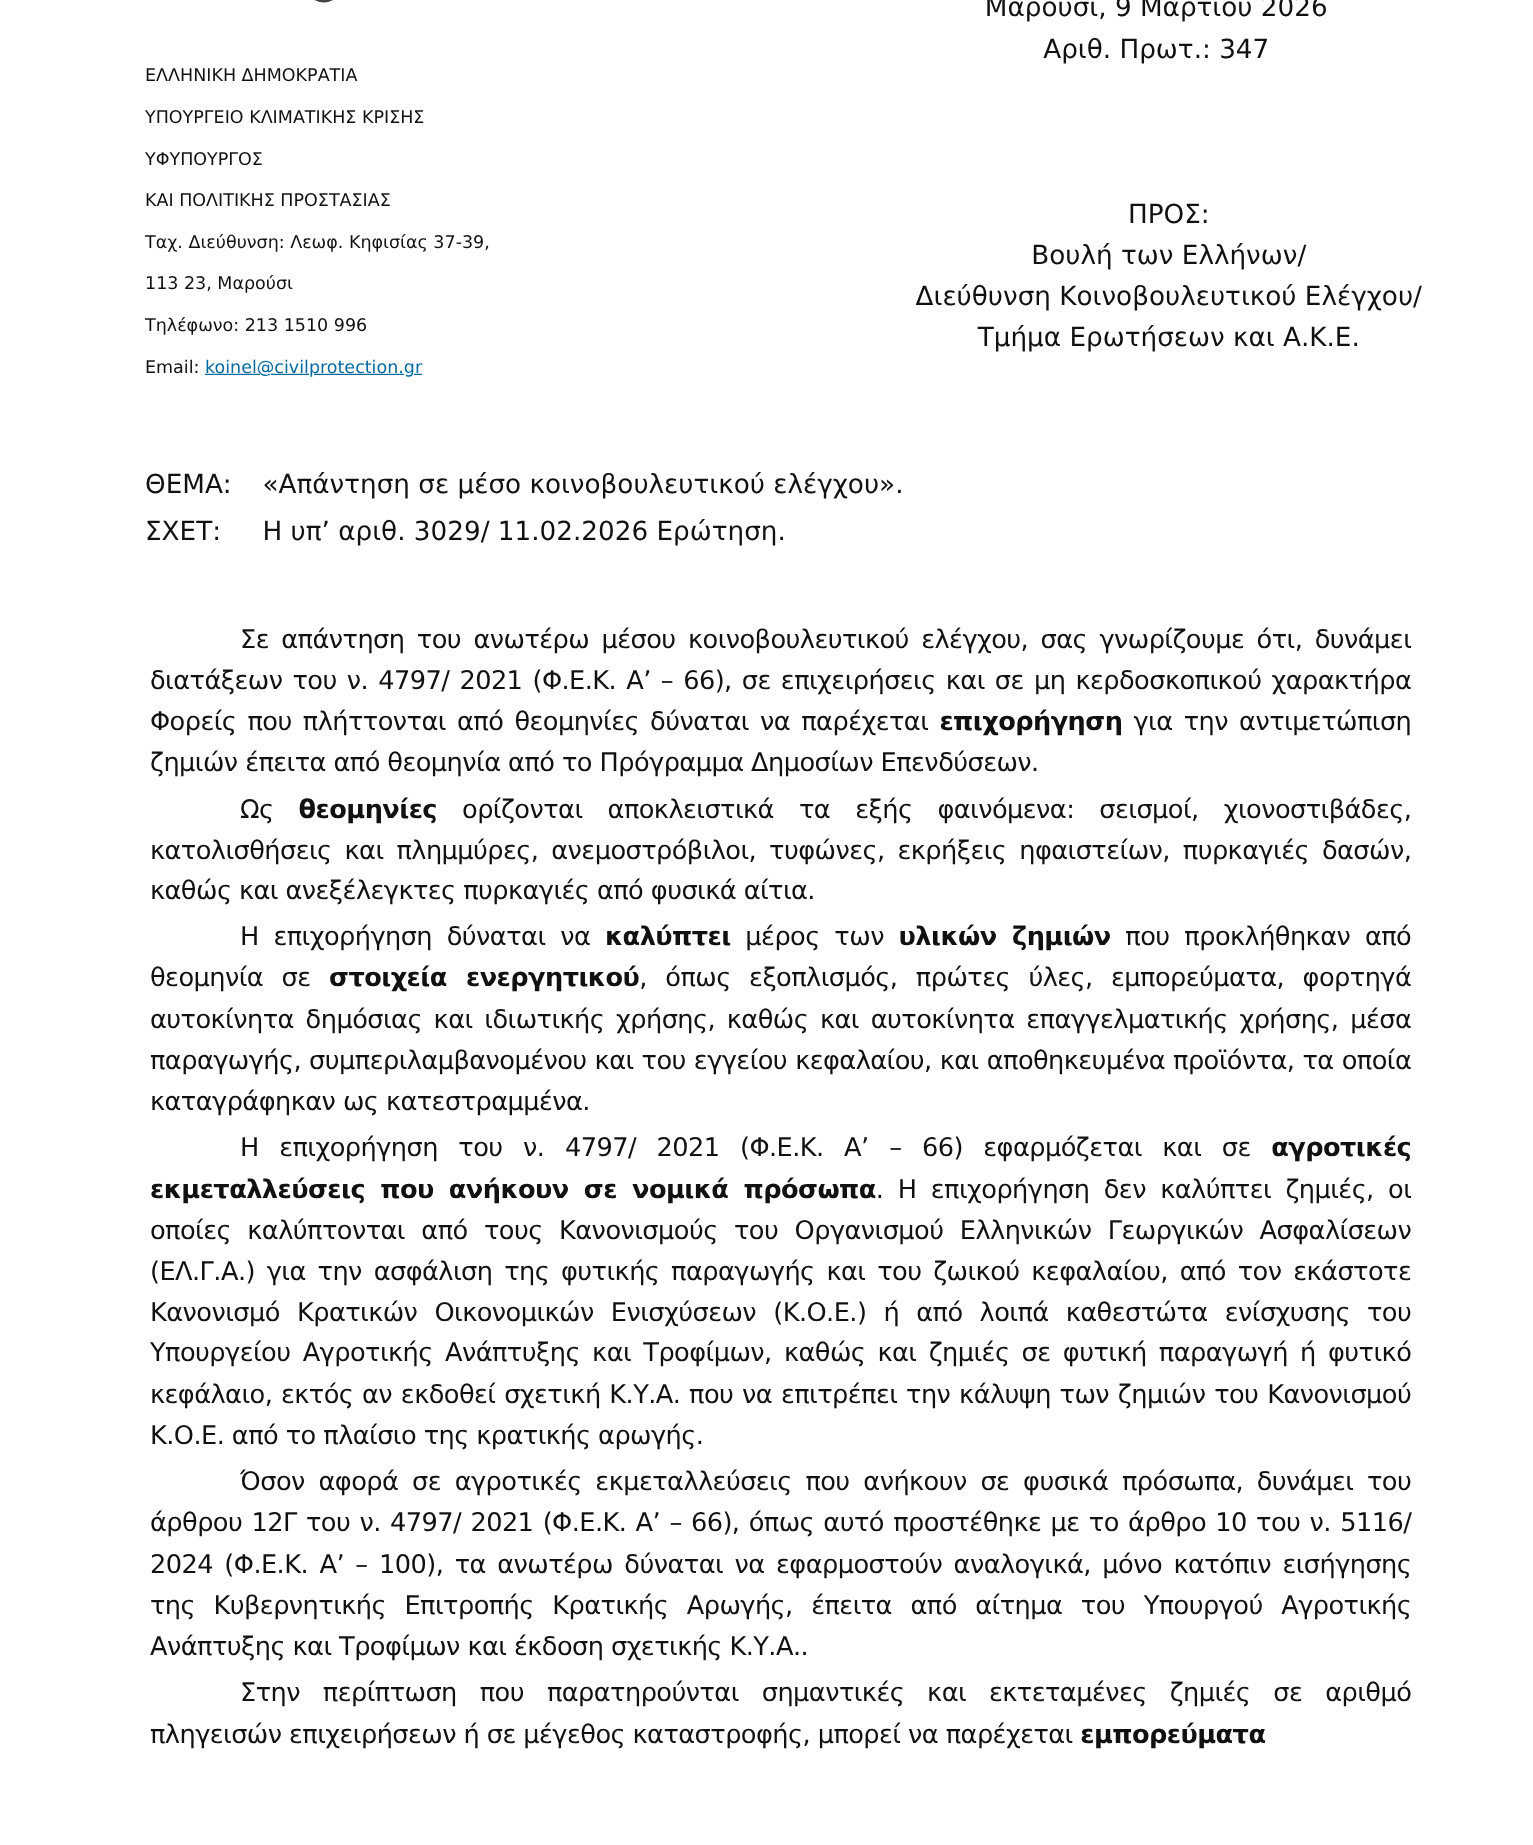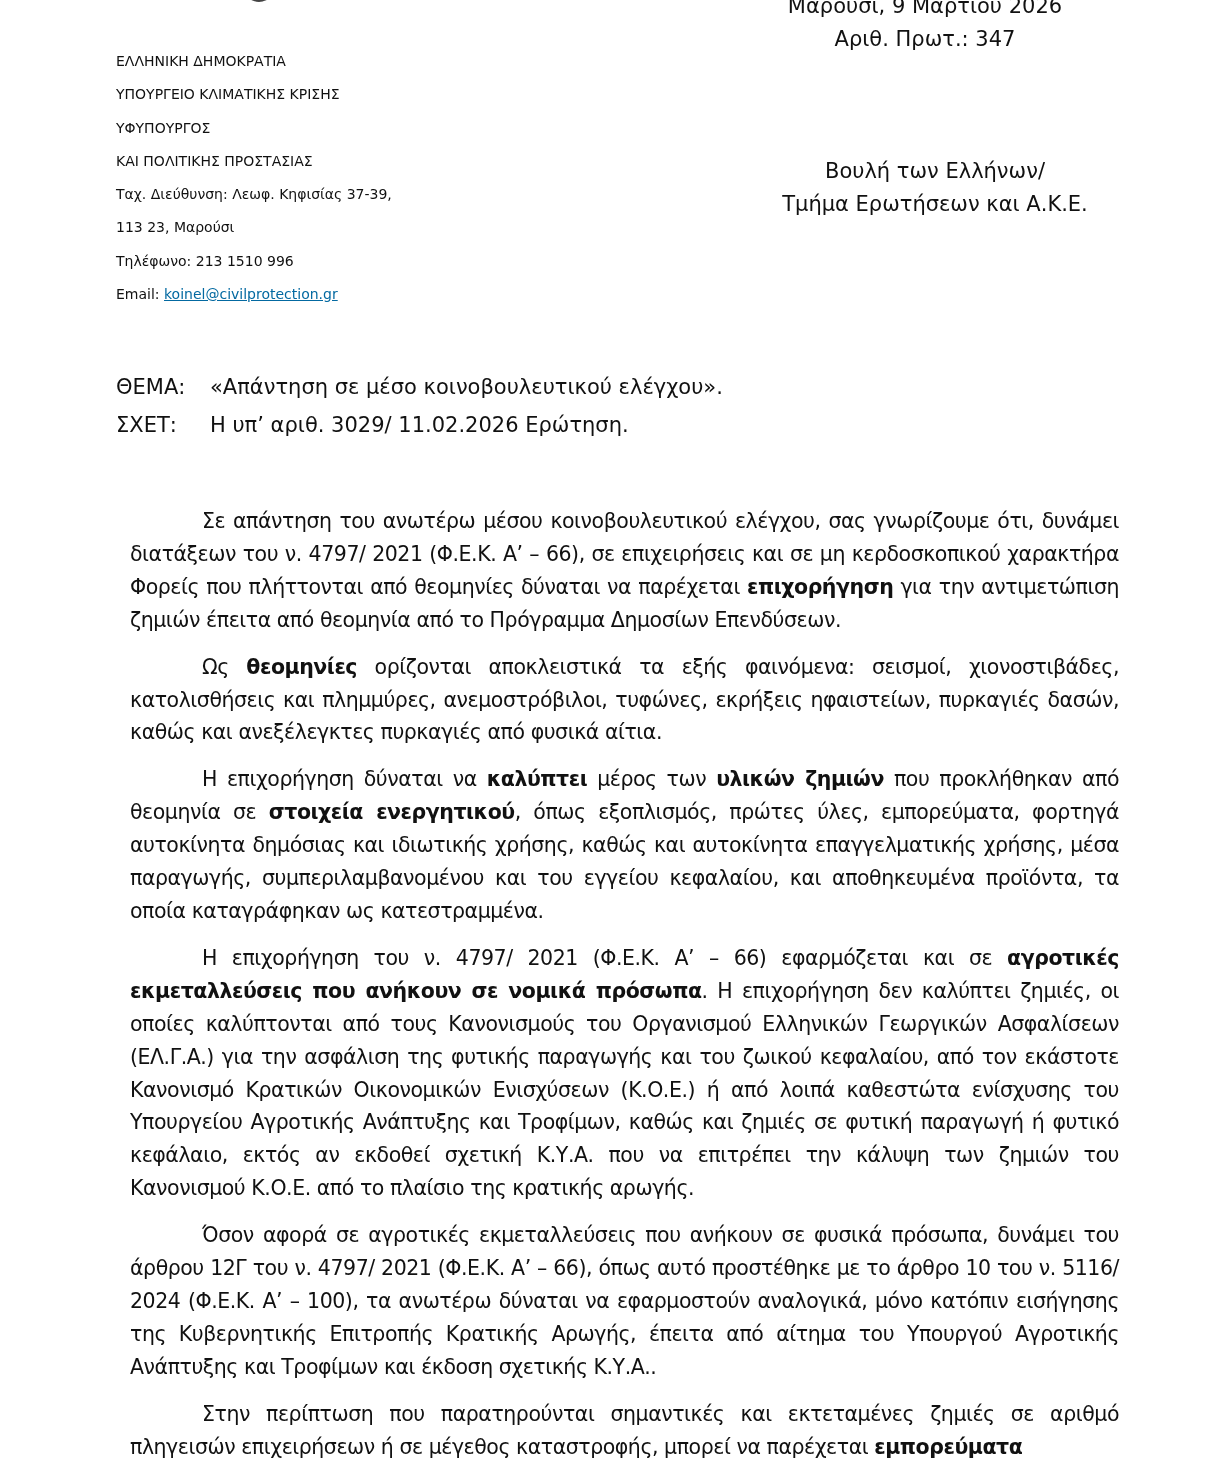--- a/index.html
+++ b/index.html
@@ -25,21 +25,21 @@
       position: absolute; left: 116px; top: 368px;
       font-size: 21px; line-height: 38px;
     }
     .subject .row { display: flex; }
     .subject .lbl { width: 94px; }
     .body-text {
       position: absolute; left: 116px; top: 491px; width: 1017px;
       font-size: 20.5px; line-height: 32.9px; text-align: justify;
       letter-spacing: -0.45px;
     }
-    .body-text p { margin: 14px; text-indent: 72px; }
+    .body-text p { margin: 4px; text-indent: 72px; }
     .body-text b { font-weight: bold; }
   </style>
 </head>
 <body>
 
 <div class="emblem">
   <svg width="62" height="20" viewBox="0 0 62 20">
     <path d="M6 4 Q16 16 31 14 Q46 16 56 4 Q48 10 40 8 Q36 12 31 11 Q26 12 22 8 Q14 10 6 4 Z" fill="#333"></path>
     <path d="M20 10 Q31 20 42 10" stroke="#444" stroke-width="2" fill="none"></path>
   </svg>
@@ -55,21 +55,23 @@
   <div>ΥΠΟΥΡΓΕΙΟ ΚΛΙΜΑΤΙΚΗΣ ΚΡΙΣΗΣ</div>
   <div>ΥΦΥΠΟΥΡΓΟΣ</div>
   <div>ΚΑΙ ΠΟΛΙΤΙΚΗΣ ΠΡΟΣΤΑΣΙΑΣ</div>
   <div>Ταχ. Διεύθυνση: Λεωφ. Κηφισίας 37-39,</div>
   <div>113 23, Μαρούσι</div>
   <div>Τηλέφωνο: 213 1510 996</div>
   <div><span>Email: </span><a>koinel@civilprotection.gr</a></div>
 </div>
 
 <div class="recipient">
+  <div>ΠΡΟΣ:</div>
   <div>Βουλή των Ελλήνων/</div>
+  <div>Διεύθυνση Κοινοβουλευτικού Ελέγχου/</div>
   <div>Τμήμα Ερωτήσεων και Α.Κ.Ε.</div>
 </div>
 
 <div class="subject">
   <div class="row">
     <span class="lbl">ΘΕΜΑ:</span>
     <span>«Απάντηση σε μέσο κοινοβουλευτικού ελέγχου».</span>
   </div>
   <div class="row">
     <span class="lbl">ΣΧΕΤ:</span>

